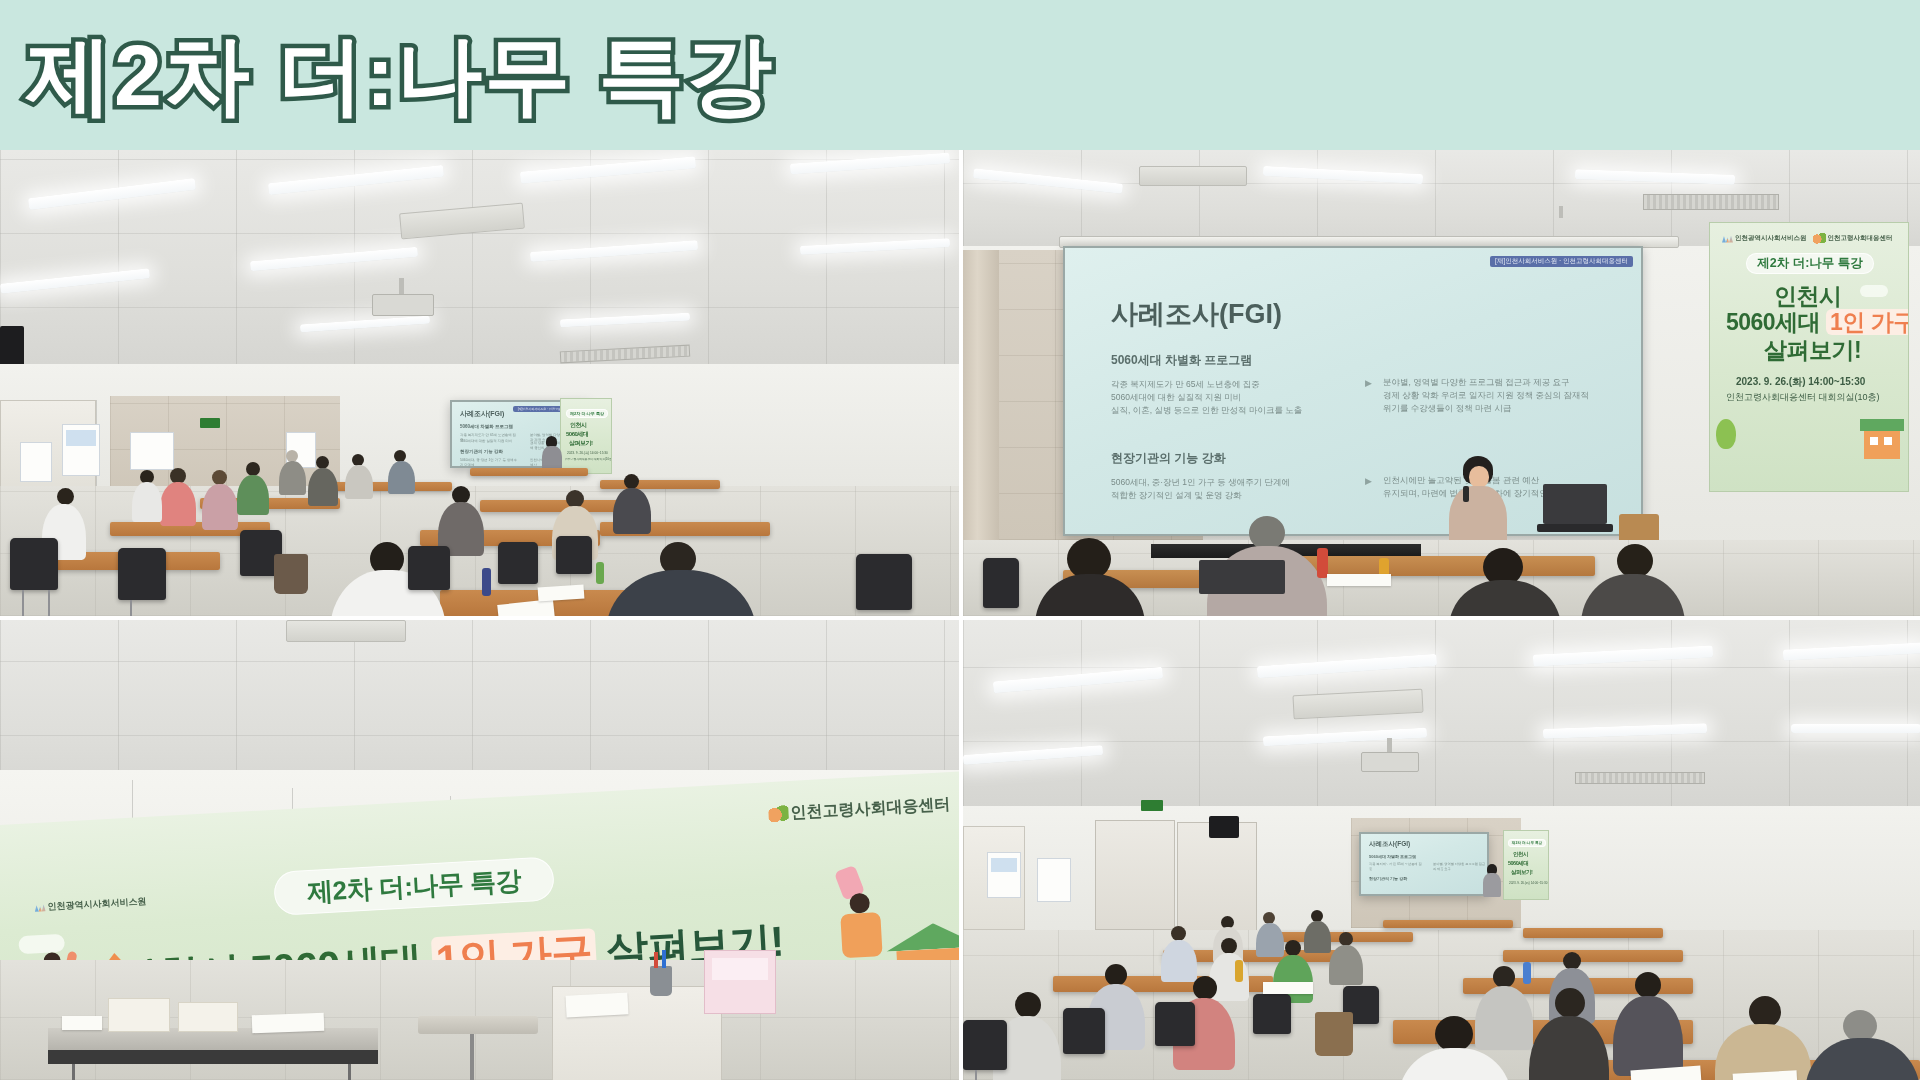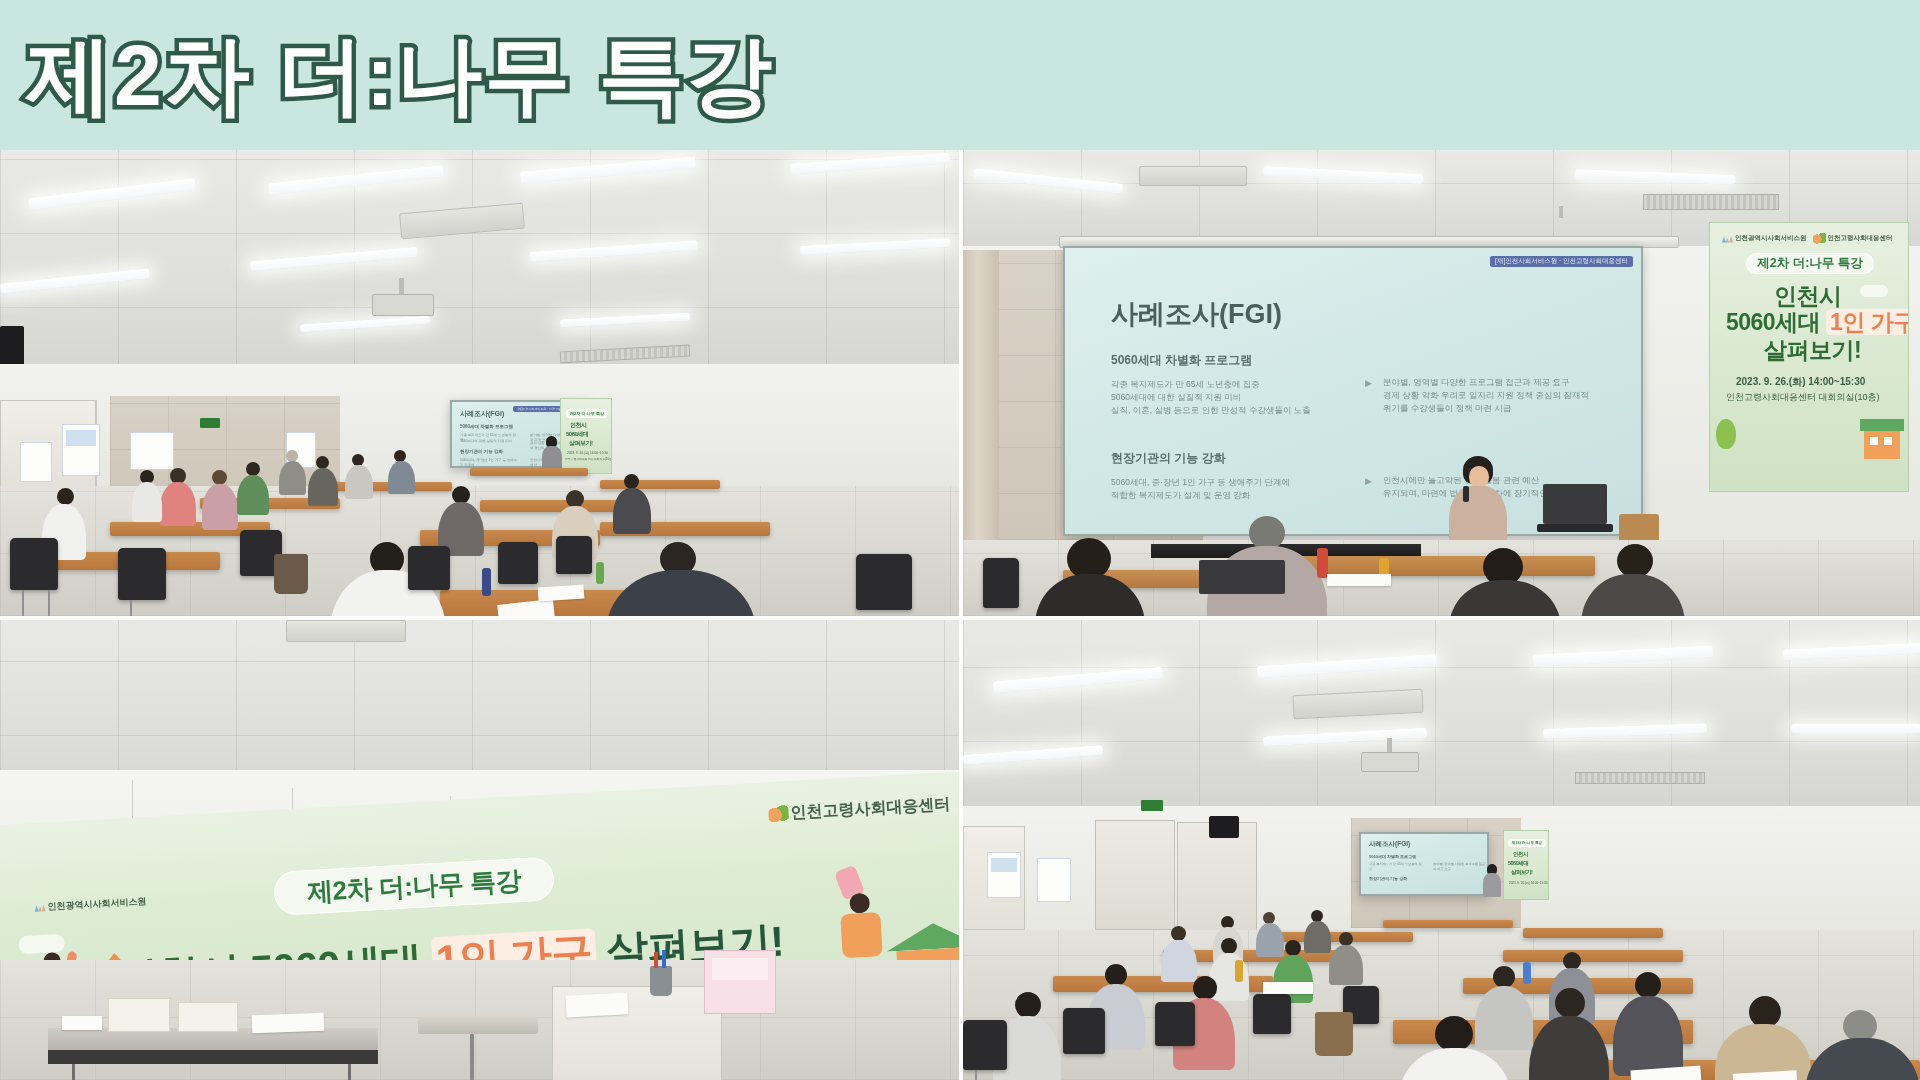--- a/index.html
+++ b/index.html
@@ -374,24 +374,24 @@
       <div class="pillar" style="left:0px;top:100px;width:36px;height:300px"></div>
 
       <div style="position:absolute;left:96px;top:86px;width:620px;height:12px;background:linear-gradient(180deg,#f2f2ee,#d8d8d2);border:1px solid #bdbdb7;border-radius:2px"></div>
 
       <div class="screen" style="left:100px;top:96px;width:580px;height:290px">
         <div class="s-tag" style="font-size:6.5px;right:8px;top:8px">[재]인천사회서비스원 · 인천고령사회대응센터</div>
         <div class="s-title" style="left:46px;top:48px;font-size:27px">사례조사(FGI)</div>
         <div class="s-h" style="left:46px;top:104px;font-size:12px">5060세대 차별화 프로그램</div>
         <div class="s-body" style="left:46px;top:130px;font-size:8.5px">각종 복지제도가 만 65세 노년층에 집중</div>
         <div class="s-body" style="left:46px;top:143px;font-size:8.5px">5060세대에 대한 실질적 지원 미비</div>
-        <div class="s-body" style="left:46px;top:156px;font-size:8.5px">실직, 이혼, 실병 등으로 인한 만성적 수강생들이 노출</div>
+        <div class="s-body" style="left:46px;top:156px;font-size:8.5px">실직, 이혼, 실병 등으로 인한 만성적 마이크를 노출</div>
         <div class="s-h" style="left:46px;top:202px;font-size:12px">현장기관의 기능 강화</div>
         <div class="s-body" style="left:46px;top:228px;font-size:8.5px">5060세대, 중·장년 1인 가구 등 생애주기 단계에</div>
-        <div class="s-body" style="left:46px;top:241px;font-size:8.5px">적합한 복지제도가 설계 및 운영 강화</div>
+        <div class="s-body" style="left:46px;top:241px;font-size:8.5px">적합한 장기적인 설계 및 운영 강화</div>
 
         <div class="bullet" style="left:300px;top:130px;font-size:9px">▶</div>
         <div class="s-body" style="left:318px;top:128px;font-size:8.5px">분야별, 영역별 다양한 프로그램 접근과 제공 요구</div>
         <div class="s-body" style="left:318px;top:141px;font-size:8.5px">경제 상황 악화 우려로 일자리 지원 정책 중심의 잠재적</div>
         <div class="s-body" style="left:318px;top:154px;font-size:8.5px">위기를 수강생들이 정책 마련 시급</div>
         <div class="bullet" style="left:300px;top:228px;font-size:9px">▶</div>
         <div class="s-body" style="left:318px;top:226px;font-size:8.5px">인천시에만 놀고약된 맞춤 돌봄 관련 예산</div>
         <div class="s-body" style="left:318px;top:239px;font-size:8.5px">유지되며, 마련에 법률지원 절차에 장기적인 돌봄 방안 추진</div>
       </div>
 

